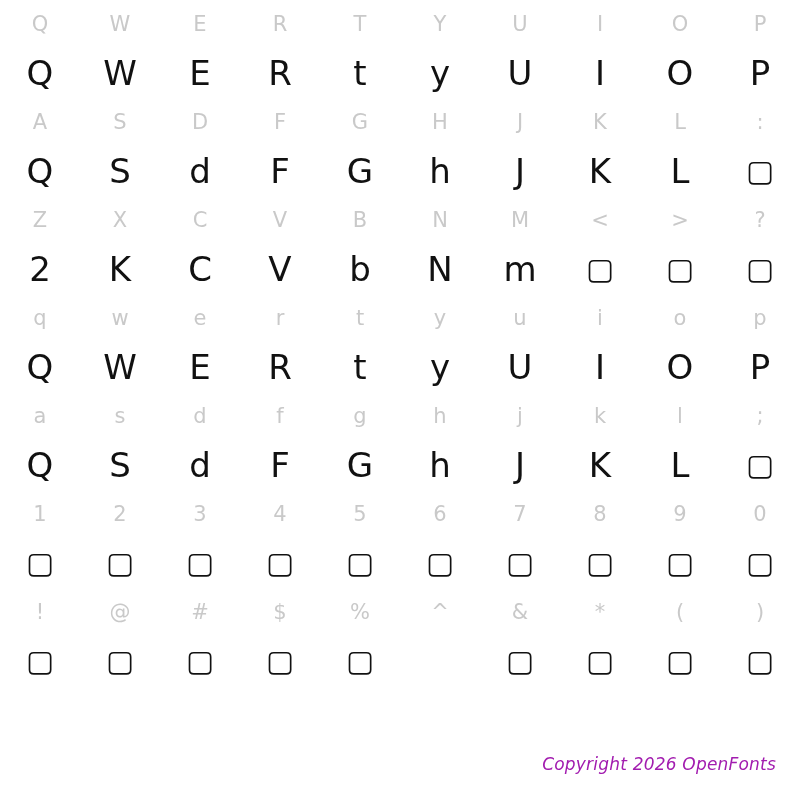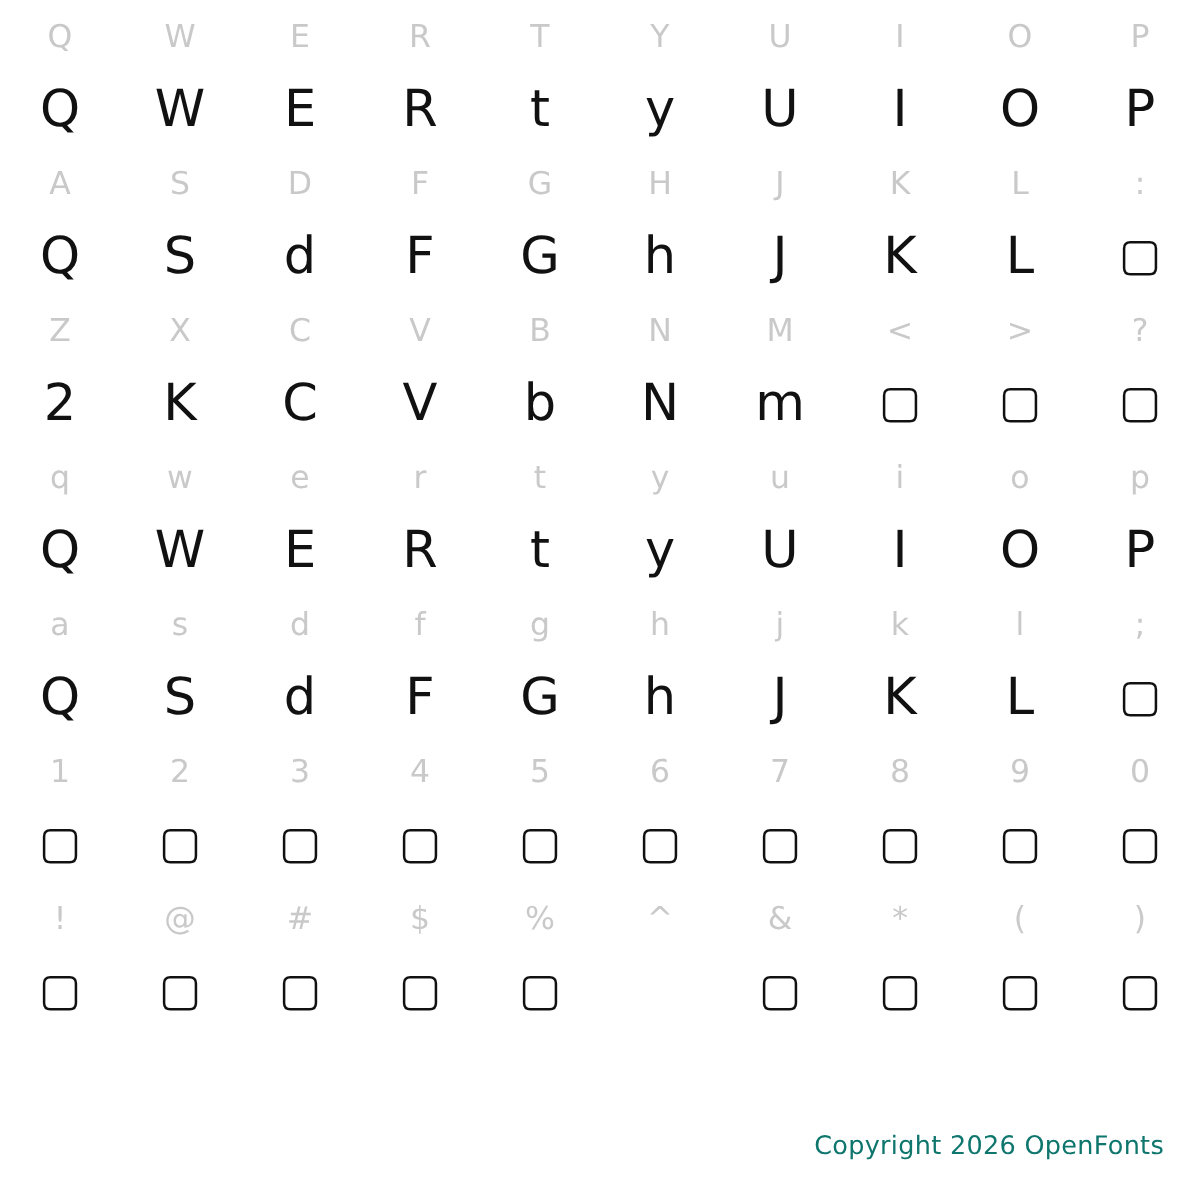--- a/index.html
+++ b/index.html
@@ -64,23 +64,24 @@
   }
   .glyph.box {
     font-size: 30px;
   }
   .copyright {
     position: absolute;
     right: 24px;
     bottom: 26px;
     font-family: "DejaVu Sans", sans-serif;
     font-size: 17px;
-    color: #0f766e;
+    color: #a21caf;
     letter-spacing: 0.2px;
     user-select: none;
+    font-style: italic;
   }
 </style>
 </head>
 <body>
 
 <div id="sheet">
   <div class="grid">
       <div class="cell">
         <div class="key">Q</div>
         <div class="glyph">Q</div>

